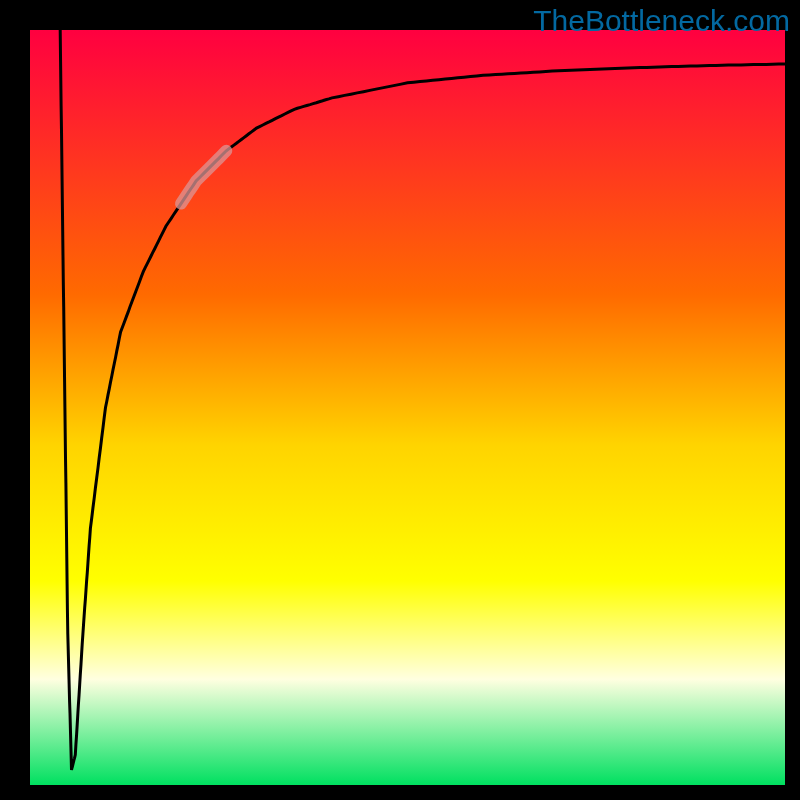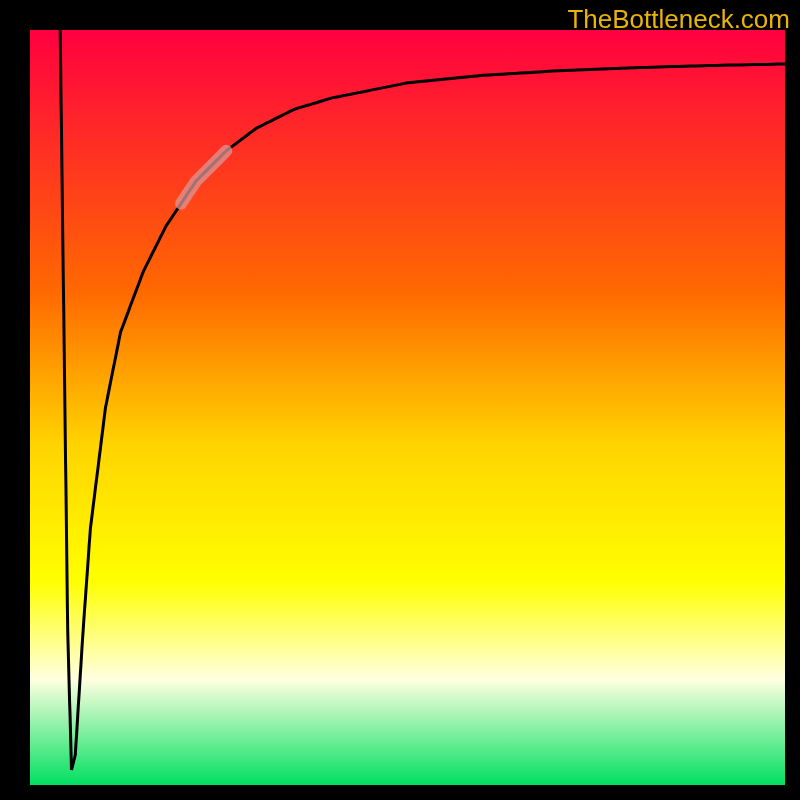--- a/index.html
+++ b/index.html
@@ -14,22 +14,22 @@
   .frame {
     width: 800px;
     height: 800px;
     position: relative;
     background: #000;
   }
   .attribution {
     position: absolute;
     top: 4px;
     right: 10px;
-    color: #eab308;
-    font-size: 26px;
+    color: #0369a1;
+    font-size: 30px;
     font-weight: 500;
     z-index: 5;
   }
   svg {
     display: block;
   }
 </style>
 </head>
 <body>
 

